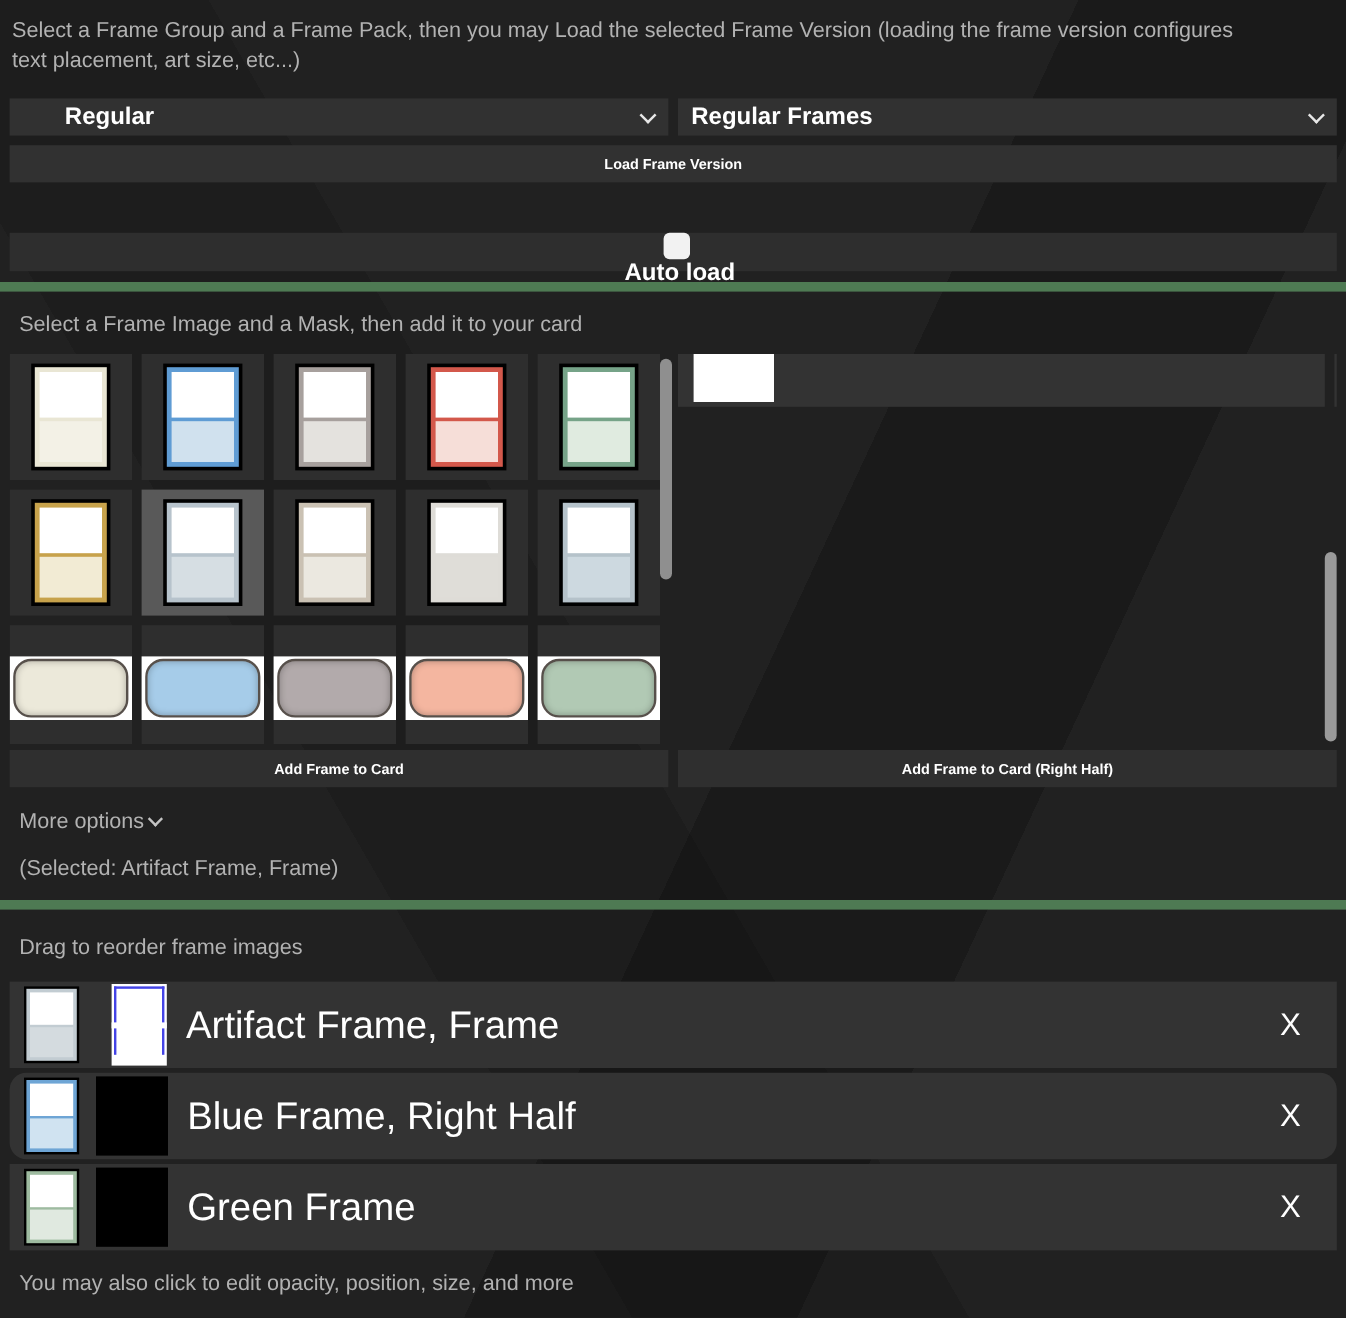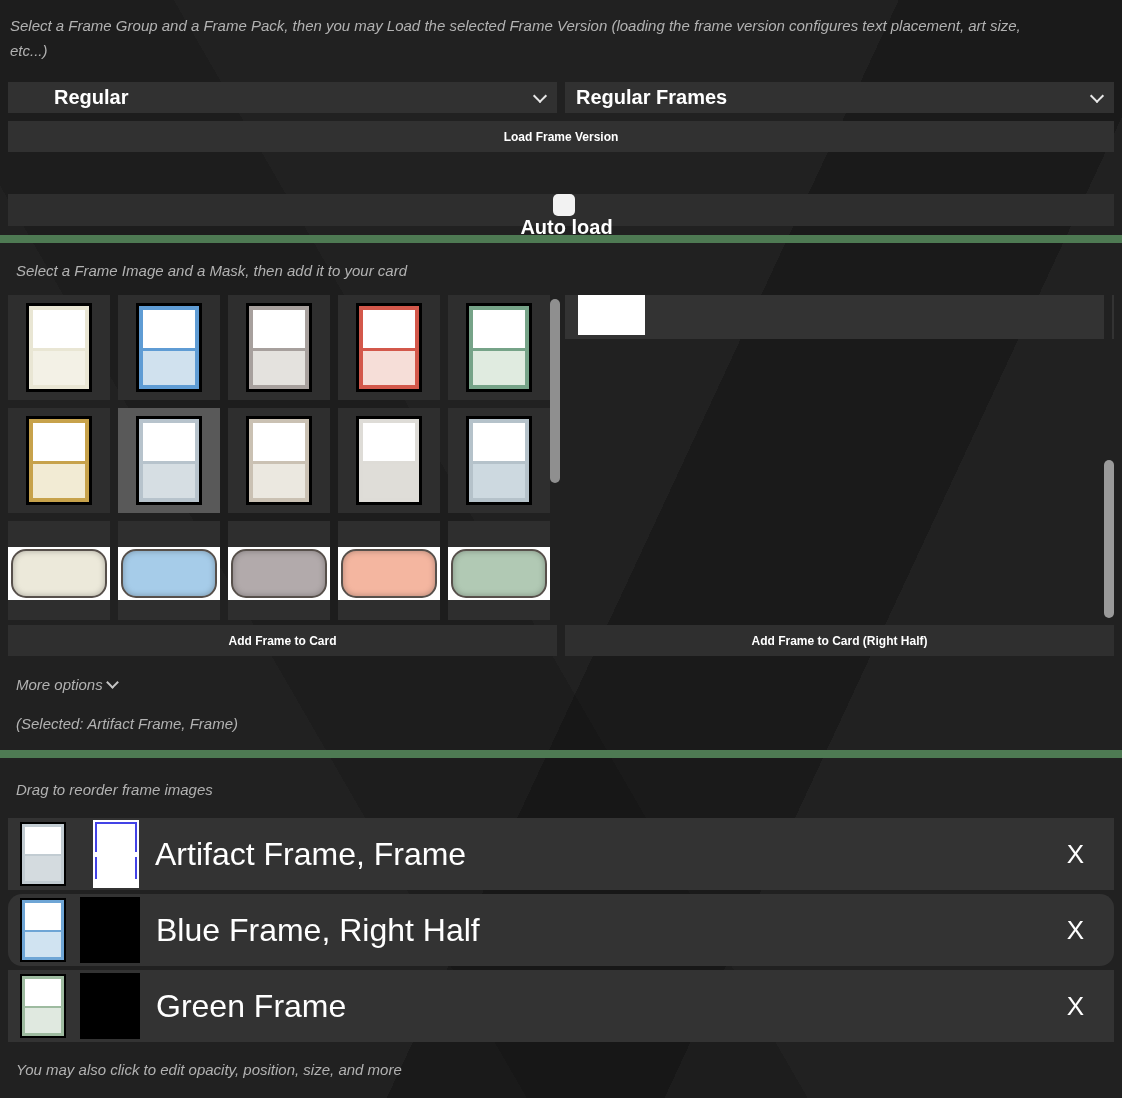--- a/index.html
+++ b/index.html
@@ -10,21 +10,21 @@
     color:#fff;
   }
   body::before{ 
     content:"";position:absolute;inset:0;pointer-events:none;z-index:0;
     background:
       linear-gradient(115deg,transparent 55%,rgba(0,0,0,.22) 55%,rgba(0,0,0,.22) 72%,transparent 72%),
       linear-gradient(60deg,transparent 30%,rgba(0,0,0,.12) 30%,rgba(0,0,0,.12) 46%,transparent 46%);
   }
   #app{position:absolute;inset:0;z-index:1;}
   .abs{position:absolute;}
-  .note{font-style:italic;color:#b2b2b2;font-size:15px;line-height:25px;}
+  .note{color:#b2b2b2;font-size:18px;line-height:25px;}
   .ctl{background:#313131;}
   
   .select{height:31px;display:flex;align-items:center;padding-left:11px;box-sizing:border-box;
     font-size:20px;font-weight:600;color:#fff;cursor:pointer;position:absolute;}
   .chev{display:inline-block;width:8px;height:8px;border-right:2.5px solid #e8e8e8;
     border-bottom:2.5px solid #e8e8e8;transform:rotate(45deg);position:absolute;right:12px;top:9px;}
   .btn{height:31px;display:flex;align-items:center;justify-content:center;
     font-size:12px;font-weight:600;color:#fff;cursor:pointer;position:absolute;box-sizing:border-box;}
   .divider{position:absolute;left:0;width:1122px;height:8px;}
   

